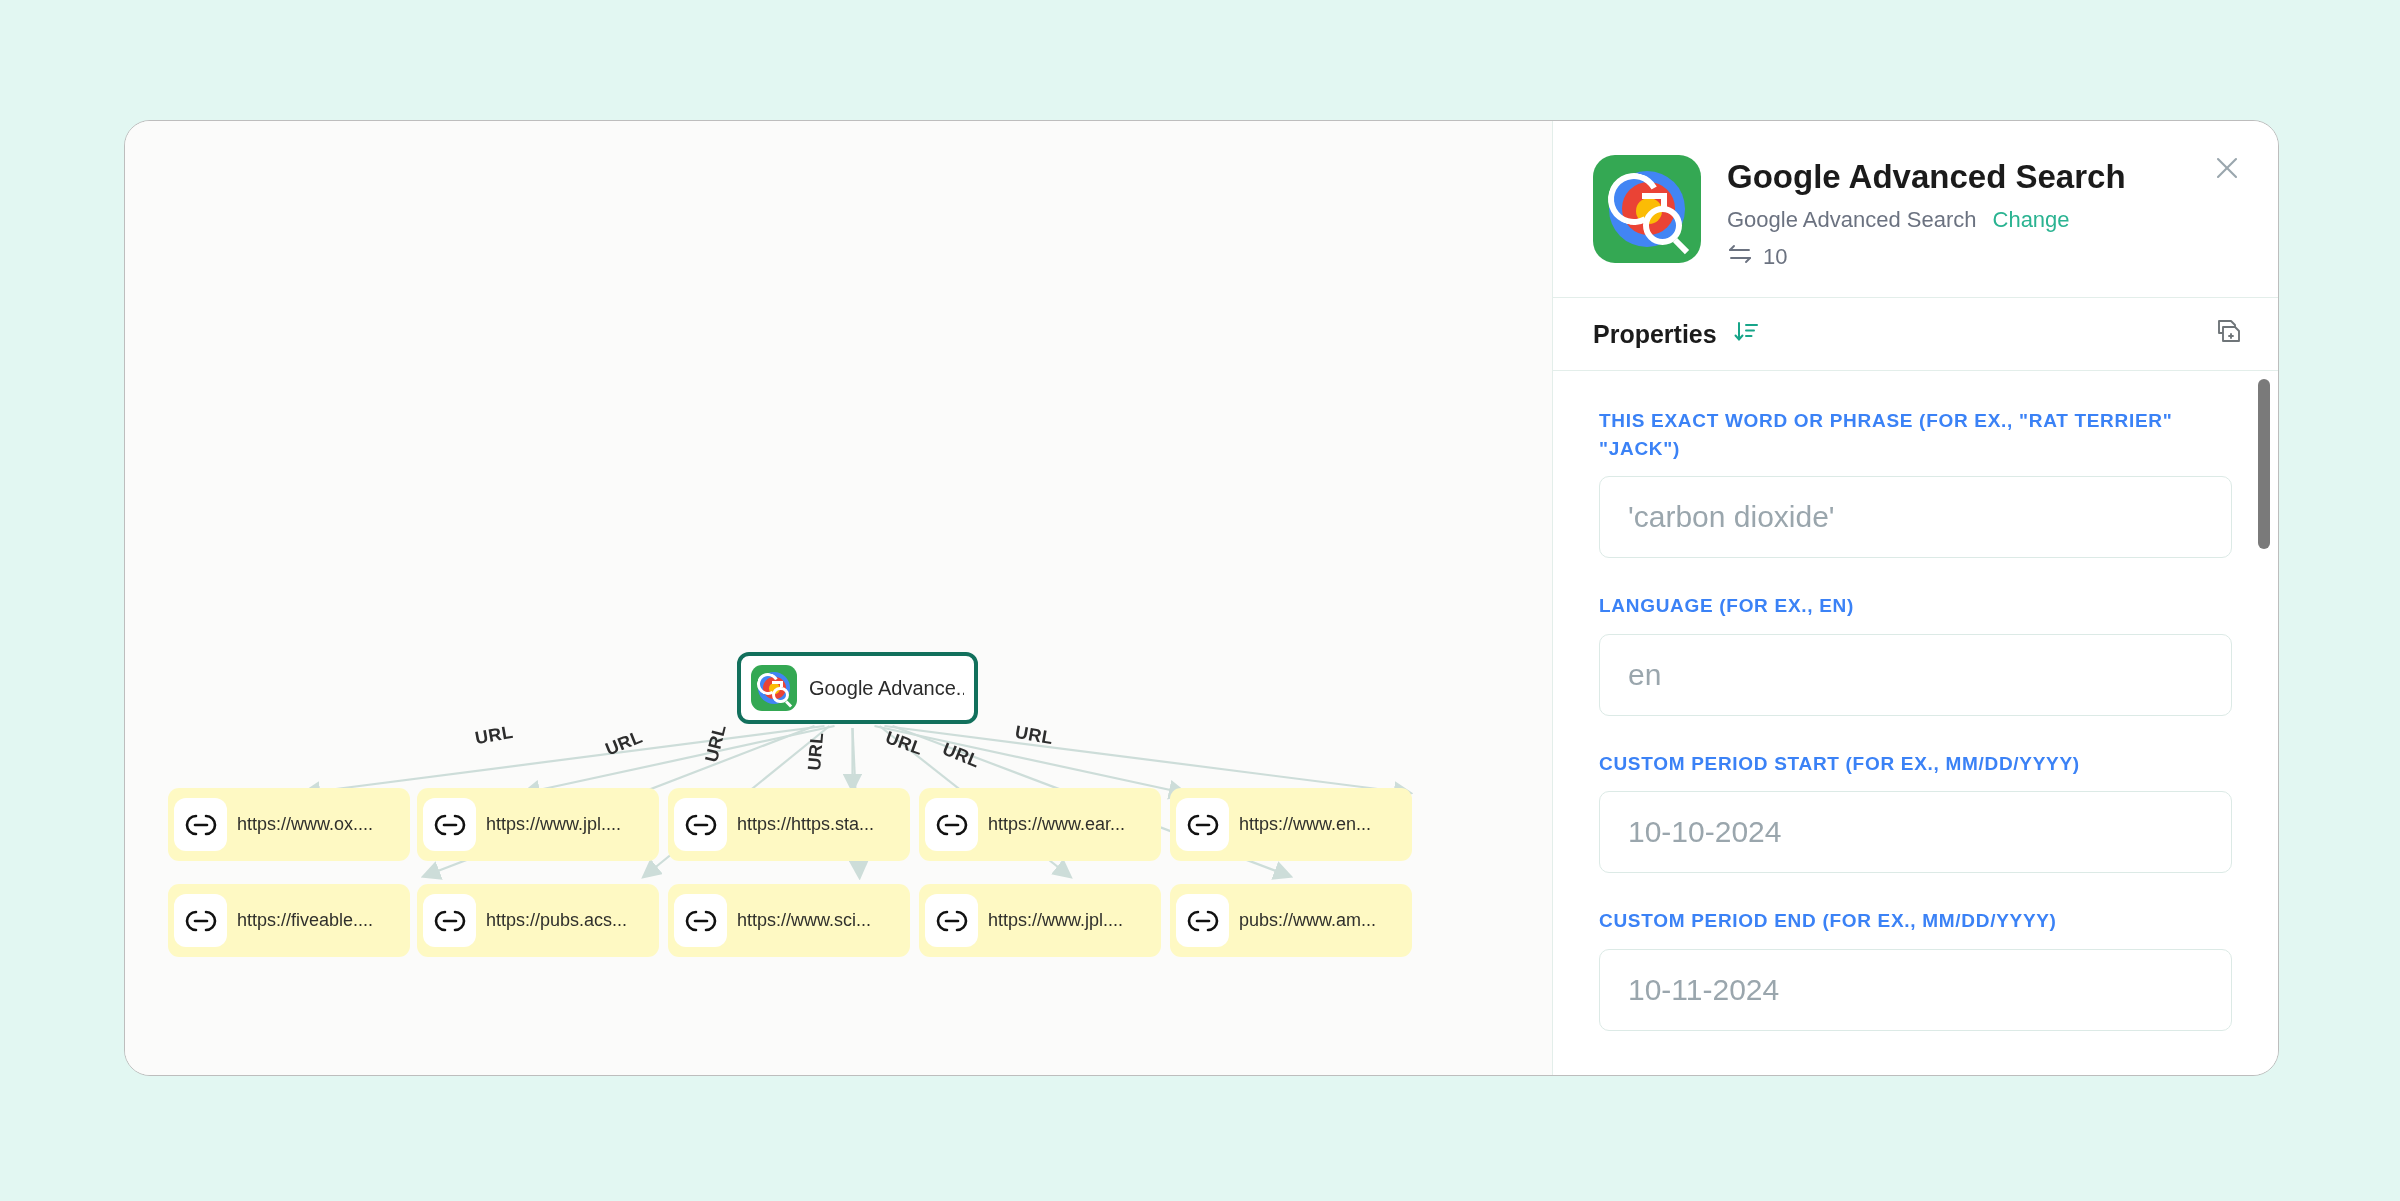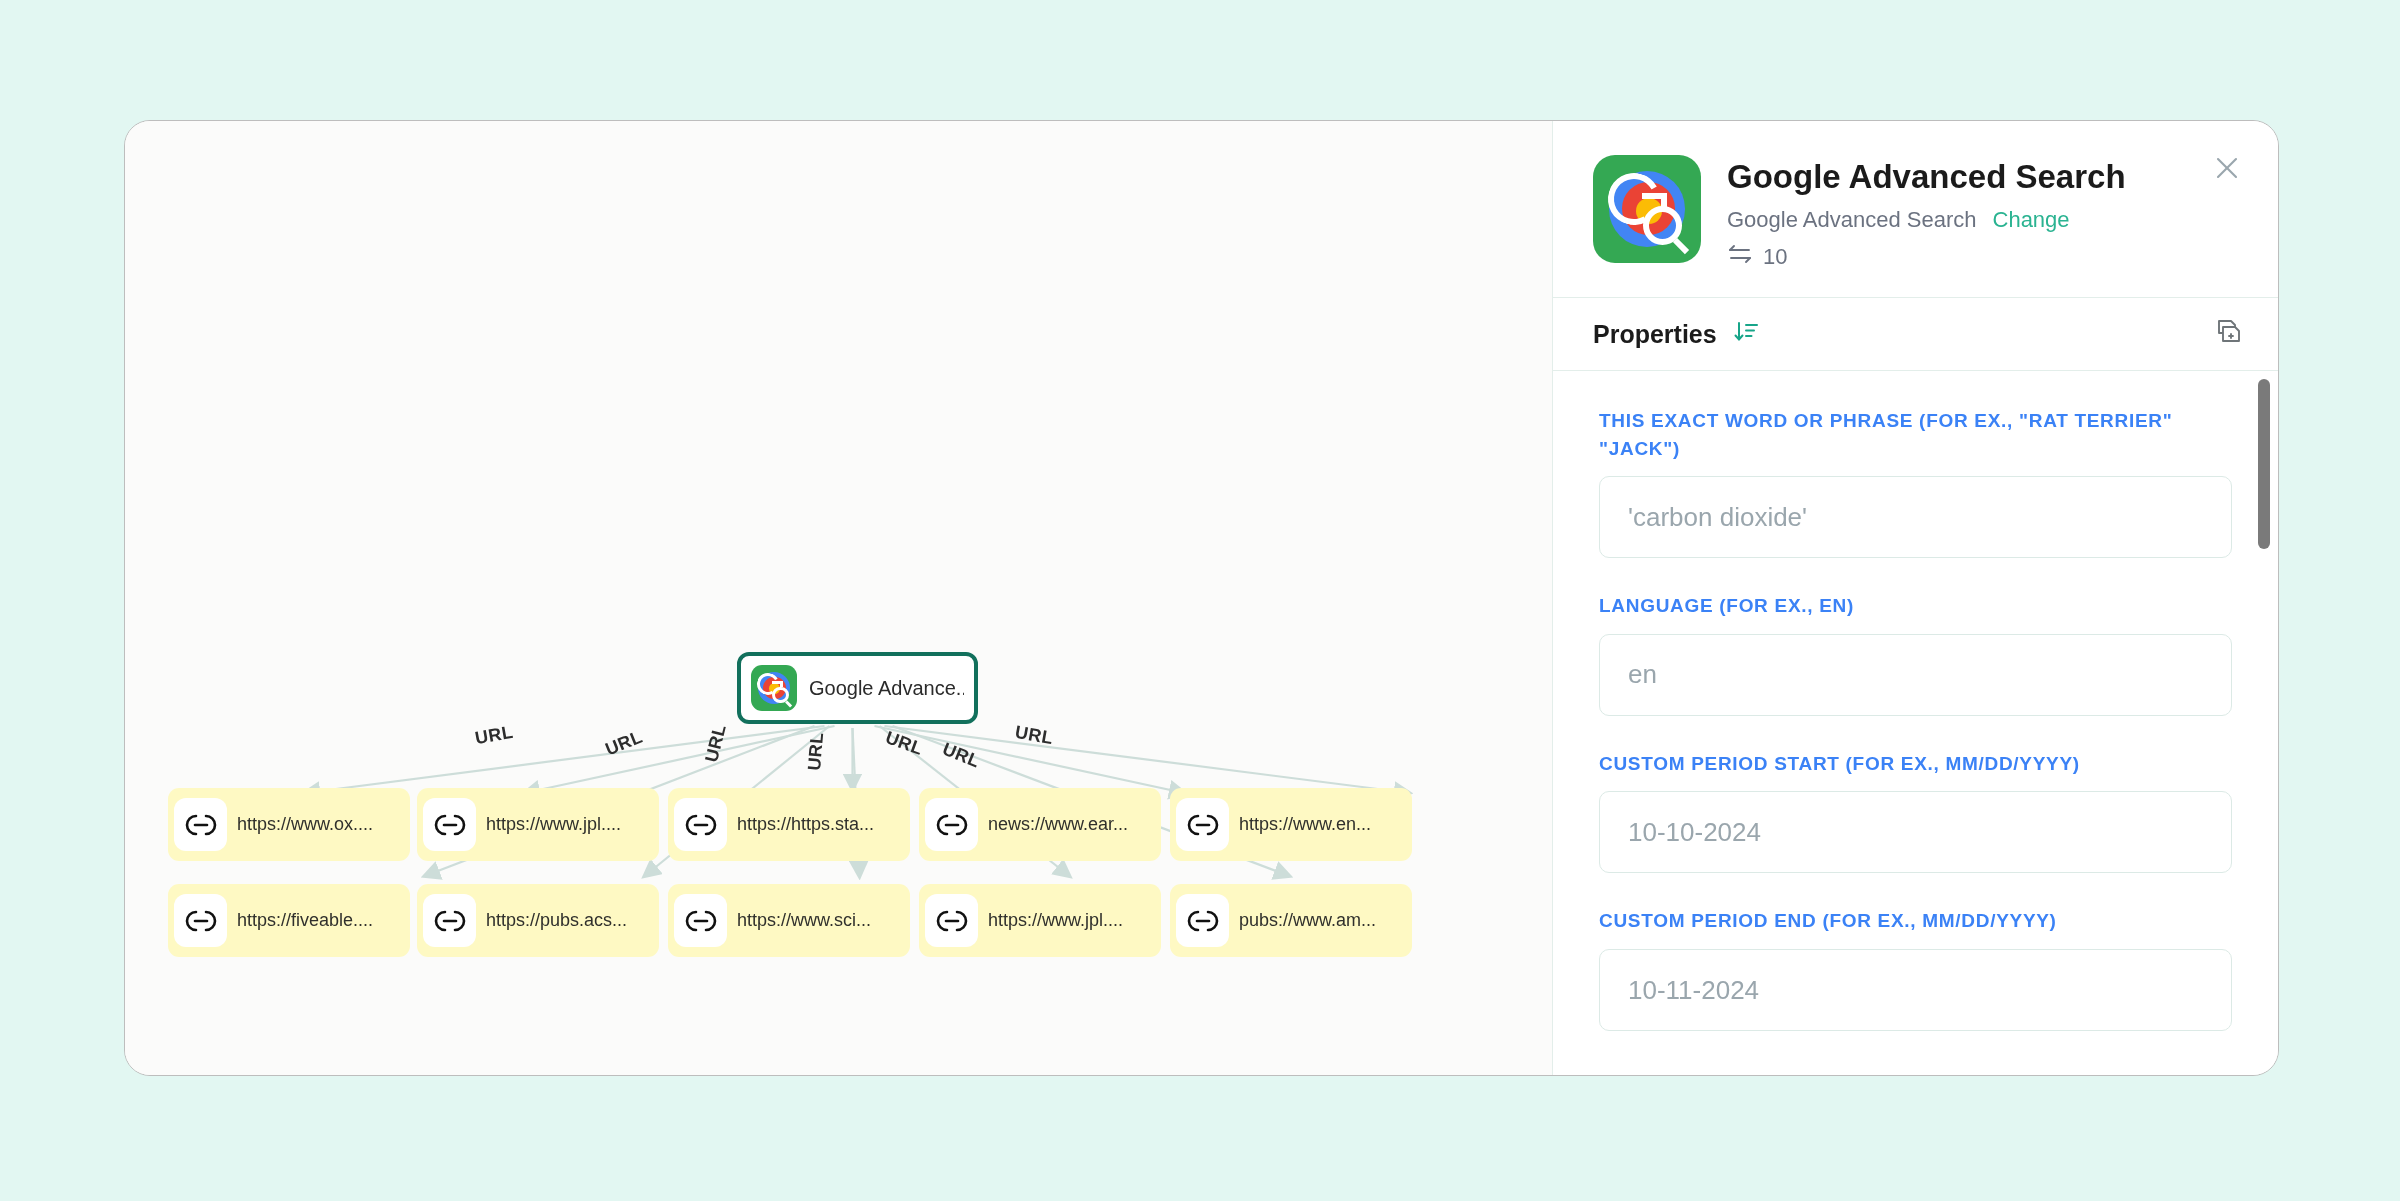--- a/index.html
+++ b/index.html
@@ -203,21 +203,21 @@
     font-size: 19px; font-weight: 600; color: #3b82f6;
     letter-spacing: .7px; line-height: 1.45;
     margin-bottom: 14px;
     text-transform: uppercase;
   }
   .field-input {
     width: 100%; height: 82px;
     border: 1.5px solid #dceae6;
     border-radius: 10px;
     padding: 0 28px;
-    font-size: 26px;
+    font-size: 30px;
     color: #9aa6ad;
     font-family: "Liberation Sans", sans-serif;
     background: #ffffff;
     outline: none;
   }
   .scrollbar-track {
     position: absolute; right: 8px; top: 8px;
     width: 12px; bottom: 8px;
   }
   .scrollbar-thumb {
@@ -316,21 +316,21 @@
       <div class="node node-url" style="left:794px; top:667px;">
         <span class="url-tile">
           <svg width="34" height="22" viewBox="0 0 34 22">
               <g fill="none" stroke="#111" stroke-width="2.6" stroke-linecap="round">
             <path d="M12,2 A9,9 0 0 0 12,20"></path>
                 <path d="M22,2 A9,9 0 0 1 22,20"></path>
                 <path d="M11,11 H23"></path>
               </g>
             </svg>
         </span>
-        <span class="url-label">news://www.ear...</span>
+        <span class="url-label">https://www.ear...</span>
       </div>
       <div class="node node-url" style="left:1045px; top:667px;">
         <span class="url-tile">
           <svg width="34" height="22" viewBox="0 0 34 22">
               <g fill="none" stroke="#111" stroke-width="2.6" stroke-linecap="round">
             <path d="M12,2 A9,9 0 0 0 12,20"></path>
                 <path d="M22,2 A9,9 0 0 1 22,20"></path>
                 <path d="M11,11 H23"></path>
               </g>
             </svg>

